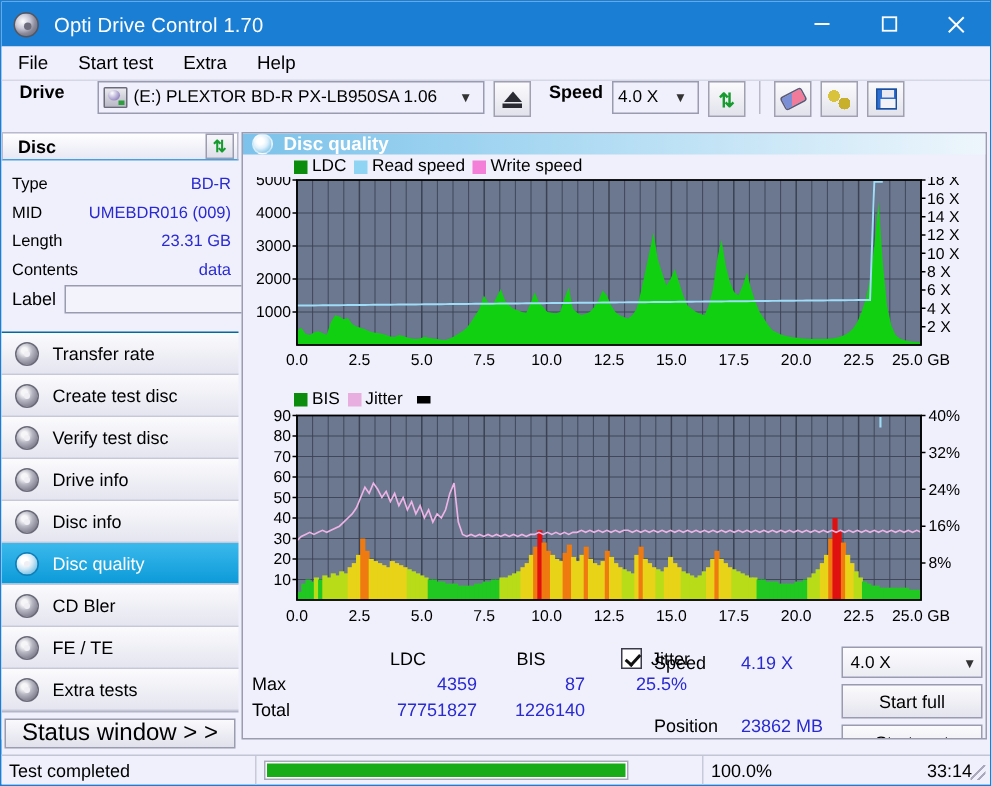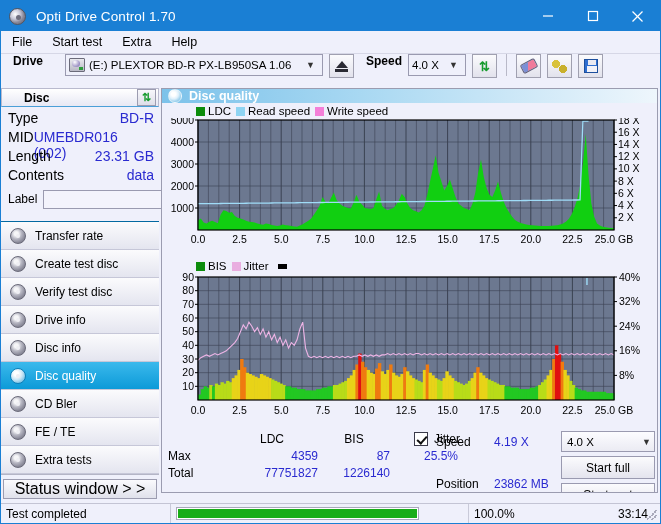--- a/index.html
+++ b/index.html
@@ -181,36 +181,36 @@
     display: flex;
     flex-direction: column;
     background: #eff0fb;
   }
   .disc-hdr {
     height: 21px;
     background: linear-gradient(#ffffff, #e7e8f4);
     border: 1px solid #b9bace;
     border-bottom: 1px solid #4a9fd8;
     display: flex; align-items: center;
-    padding-left: 22px;
+    padding-left: 10px;
     font-weight: bold; font-size: 12px;
   }
   .disc-hdr .mini-btn {
     margin-left: auto; margin-right: 2px;
     width: 19px; height: 17px;
     border: 1px solid #9c9cb0;
     background: linear-gradient(#f7f7fb, #dedee9);
     display: flex; align-items: center; justify-content: center;
     color: #169b2e; font-size: 11px; font-weight: bold;
   }
   .disc-info { padding: 3px 5px 4px 7px; }
   .inforow {
-    display: flex; align-items: flex-start;
+    display: flex; align-items: flex-end;
     height: 19px;
-    font-size: 14px;
+    font-size: 11px;
   }
   .inforow .k { color: #000; }
   .inforow .v { margin-left: auto; color: #2a2ad0; }
   .labelrow { display: flex; align-items: center; height: 24px; margin-top: 1px; }
   .labelrow .k { color: #000; margin-right: 6px; }
   .label-input {
     flex: 1;
     height: 19px;
     background: #f3f3fc;
     border: 1px solid #9a9ab0;
@@ -478,21 +478,21 @@
         <span>Disc</span>
         <span class="mini-btn">⇅</span>
       </div>
       <div class="disc-info">
         <div class="inforow">
           <span class="k">Type</span>
           <span class="v">BD-R</span>
         </div>
         <div class="inforow">
           <span class="k">MID</span>
-          <span class="v">UMEBDR016 (002)</span>
+          <span class="v">UMEBDR016 (009)</span>
         </div>
         <div class="inforow">
           <span class="k">Length</span>
           <span class="v">23.31 GB</span>
         </div>
         <div class="inforow">
           <span class="k">Contents</span>
           <span class="v">data</span>
         </div>
         <div class="labelrow">

